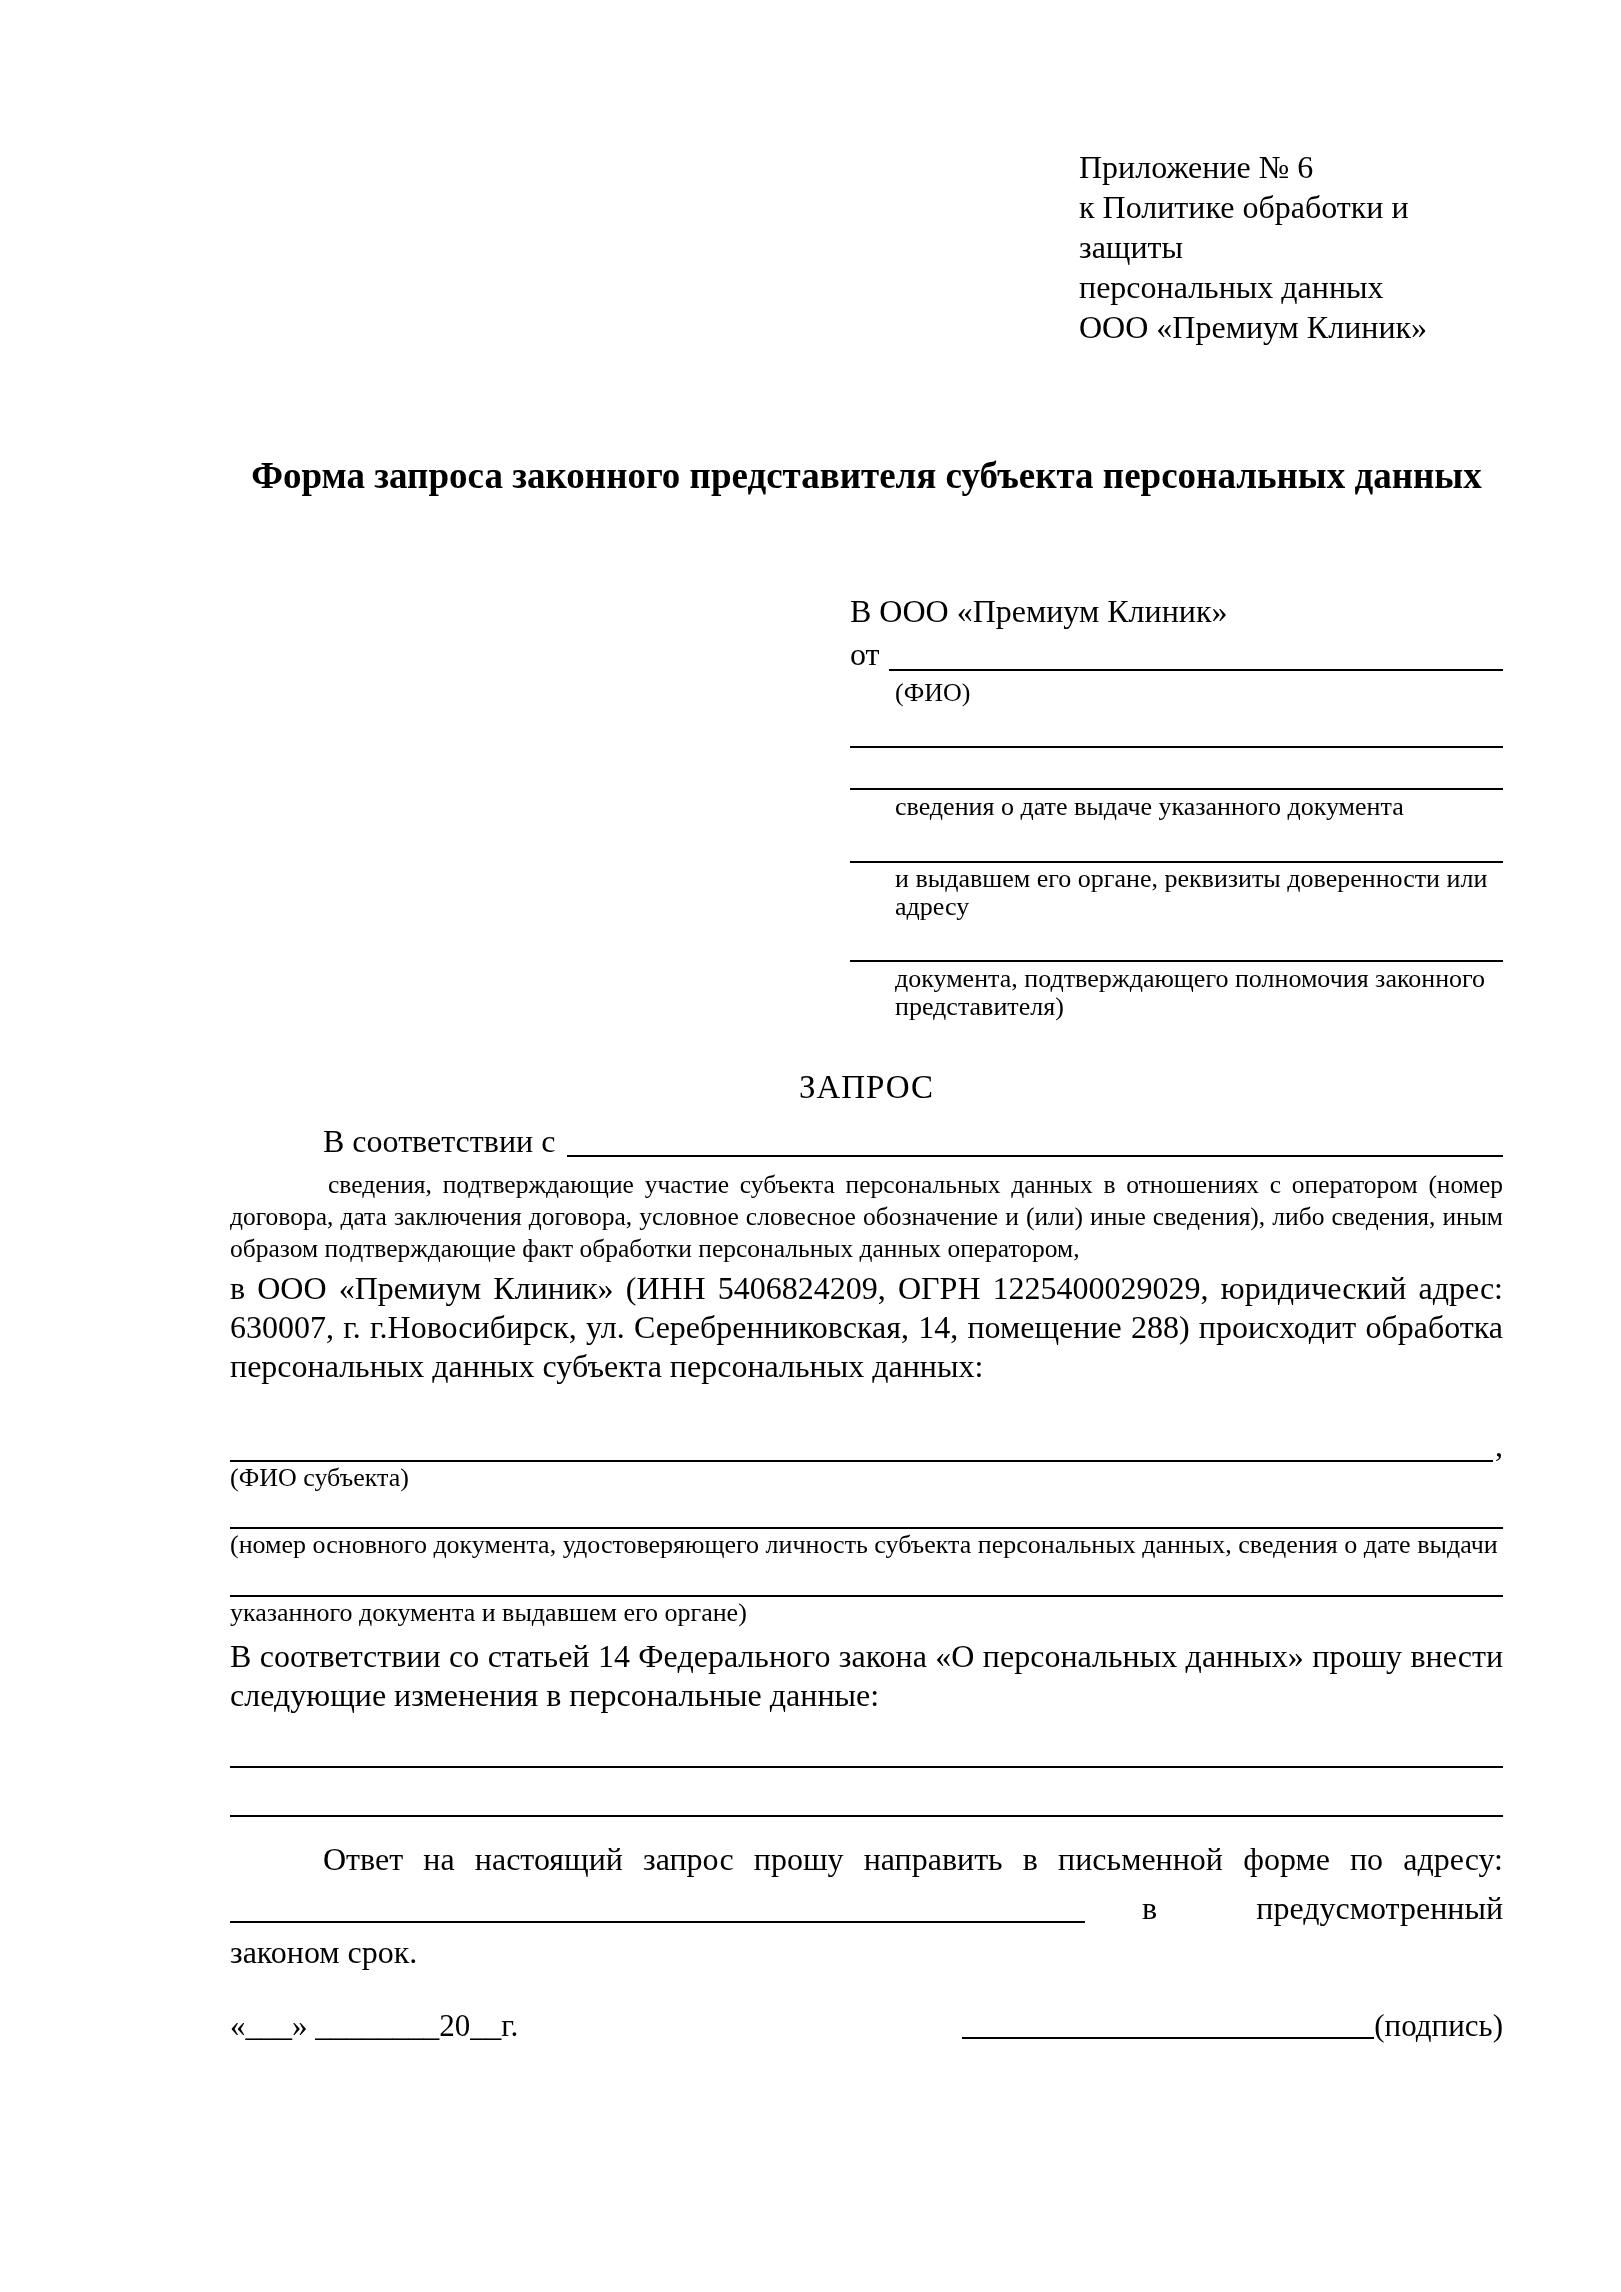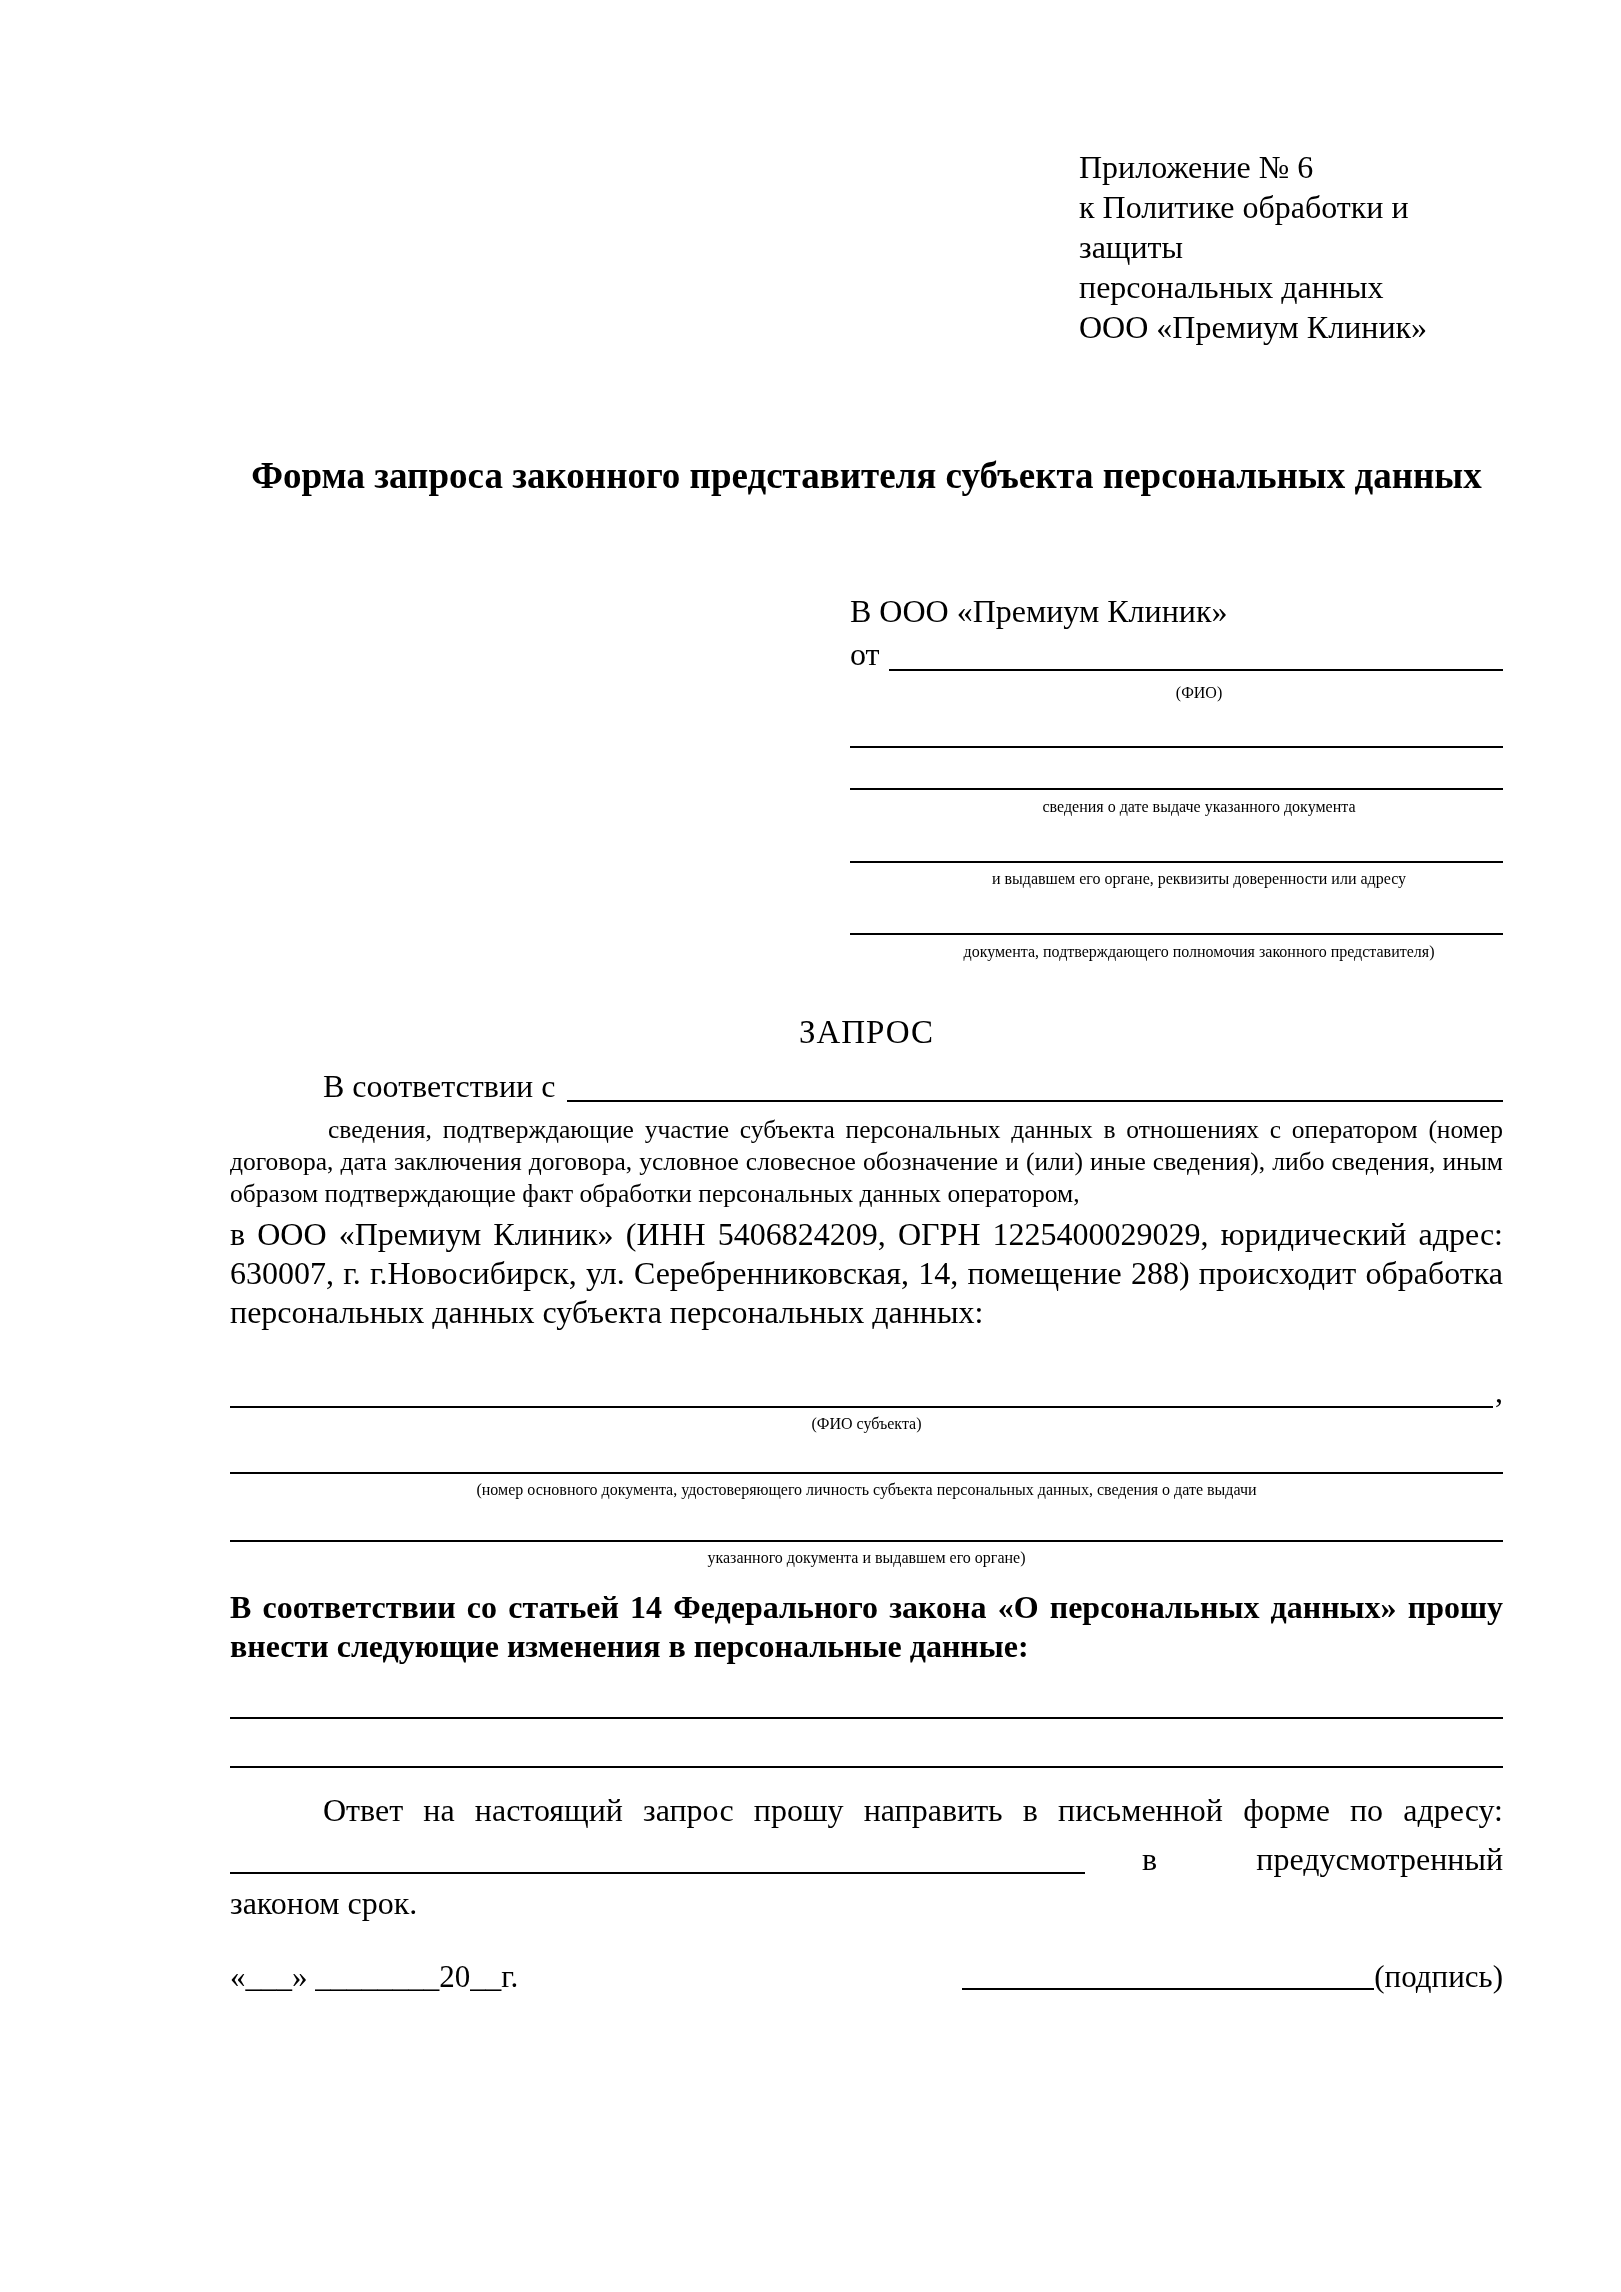--- a/index.html
+++ b/index.html
@@ -31,23 +31,23 @@
   }
 
   
   .addressee { margin-top: 91px; margin-left: 620px; line-height: 43px; }
   .flex-row { display: flex; align-items: flex-end; }
   .uline { border-bottom: 2.9px solid #000; }
   .fill { flex: 1 1 auto; }
   .from-row .from-label { padding-right: 9.8px; }
   .from-row .uline { margin-bottom: 4.9px; }
   .cap {
-    font-size: 16px;
+    font-size: 26px;
     line-height: 27.4px;
-    text-align: center;
+    text-align: left;
     margin-top: 2.9px;
   }
   .addressee .cap { padding-left: 45px; }
   .a-field { margin-top: 40px; }
   .a-field .uline { height: 0px; border-bottom-width: 2.9px; }
 
   
   .req-heading { margin-top: 49px; text-align: center; font-size: 33px; letter-spacing: 1px; }
   .accordance { margin-top: 13.7px; line-height: 43px; }
   .accordance .acc-label { padding-left: 93px; padding-right: 11.8px; white-space: nowrap; }
@@ -66,21 +66,21 @@
   }
   .operator-para { margin-top: 4.9px; }
 
   .b-field .uline { height: 0; }
   .subject-fio-row { margin-top: 43px; align-items: flex-end; line-height: 33px; }
   .subject-fio-row .comma { padding-left: 2px; }
   .b-field .cap { margin-top: 2px; }
   .field-doc1 { margin-top: 35px; }
   .field-doc2 { margin-top: 37px; }
 
-  .article-para { margin-top: 16px; font-weight: bold; }
+  .article-para { margin-top: 10px; }
 
   .blank1 { margin-top: 51px; }
   .blank2 { margin-top: 47px; }
 
   .answer-para {
     margin-top: 23.5px;
     text-indent: 93px;
     text-align: justify;
     text-align-last: justify;
     line-height: 39px;

